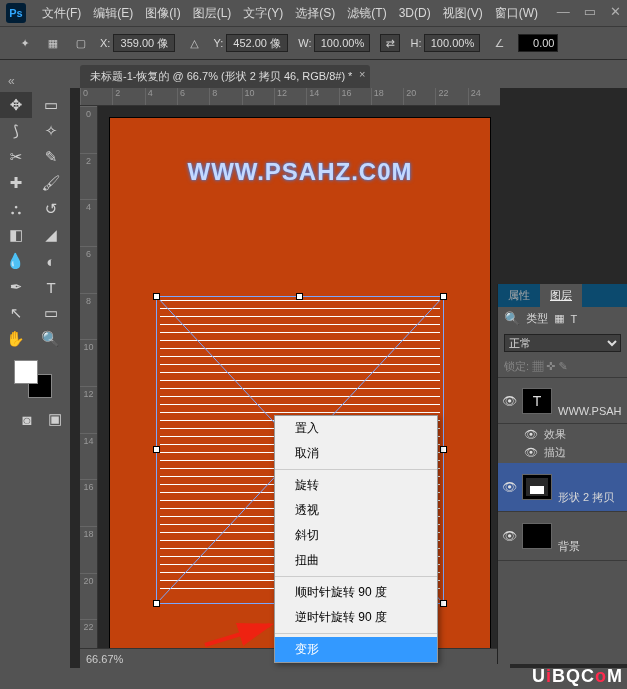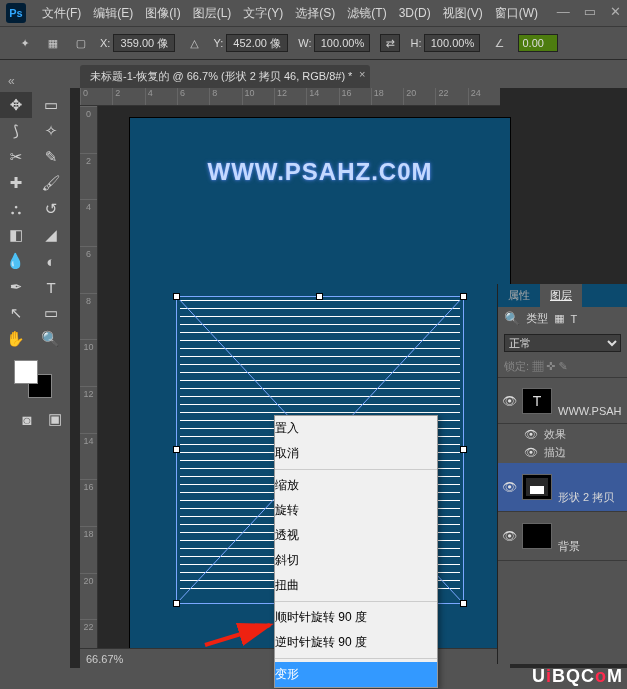--- a/index.html
+++ b/index.html
@@ -92,23 +92,23 @@
     display:flex; font-size:9px; color:#999;
   }
   .ruler-h span { flex:1; border-left:1px solid #666; padding-left:2px; }
   .ruler-v {
     position:absolute; left:0; top:18px; width:18px; height:560px;
     background:#535353; border-right:1px solid #333;
     display:flex; flex-direction:column; font-size:9px; color:#999;
   }
   .ruler-v span { flex:1; border-top:1px solid #666; padding-top:2px; text-align:center;}
   .canvas {
-    position:absolute; left:50px; top:30px;
+    position:absolute; left:30px; top:30px;
     width: 380px; height: 540px;
-    background:#0c4a6e;
+    background:#c2410c;
     box-shadow: 0 0 0 1px #000;
     overflow:hidden;
   }
   .watermark {
     position:absolute; top:40px; left:0; width:100%;
     text-align:center;
     font-family: Arial Black, sans-serif;
     font-weight:900; font-size:24px;
     color:#c4d9ff;
     text-shadow: 0 0 2px #4a7ad8, 0 0 4px #4a7ad8;
@@ -134,21 +134,21 @@
   .h-bl{left:-4px;bottom:-4px}.h-bm{left:50%;bottom:-4px;margin-left:-4px}.h-br{right:-4px;bottom:-4px}
 
   .ctx-menu {
     position:absolute; left: 274px; top: 415px;
     width: 164px;
     background:#f0f0f0; border:1px solid #999;
     box-shadow: 2px 2px 6px rgba(0,0,0,.4);
     z-index: 50;
     color:#000; font-size:12px;
   }
-  .ctx-item { padding: 4px 0; }
+  .ctx-item { padding: 4px 20px; }
   .ctx-item.hl { background:#3399ff; color:#fff; }
   .ctx-sep { height:1px; background:#ccc; margin:3px 0;}
 
   .arrow {
     position:absolute; left: 200px; top: 620px;
     width:80px; height:30px; z-index:60;
   }
 
   .panels {
     position:absolute; right:0; top: 196px;
@@ -224,21 +224,21 @@
   <div class="opt-field">
     <span>W:</span>
     <input value="100.00%" style="">
   </div>
   <div class="link-btn">⇄</div>
   <div class="opt-field">
     <span>H:</span>
     <input value="100.00%" style="">
   </div>
   <div class="opt-icon">∠</div>
-  <input style="width: 40px; height: 18px; background: #4d7c0f; border: 1px solid rgb(34, 34, 34); color: rgb(221, 221, 221); font-size: 11px; padding: 0px 3px;" value="0.00">
+  <input style="width: 40px; height: 18px; background: #000000; border: 1px solid rgb(34, 34, 34); color: rgb(221, 221, 221); font-size: 11px; padding: 0px 3px; text-align: right;" value="0.00">
 </div>
 
 <div class="tabbar">
   <span class="pin">«</span>
   <div class="doc-tab">
     <span>未标题-1-恢复的 @ 66.7% (形状 2 拷贝 46, RGB/8#) *</span>
     <span class="x">×</span>
   </div>
 </div>
 
@@ -422,21 +422,20 @@
       <div class="thumb"></div>
       <div class="layer-name">背景</div>
     </div>
   </div>
 </div>
 
 <div class="ctx-menu">
   <div class="ctx-item">置入</div>
   <div class="ctx-item">取消</div>
   <div class="ctx-sep"></div>
-  <div class="ctx-item">缩放</div>
   <div class="ctx-item">旋转</div>
   <div class="ctx-item">透视</div>
   <div class="ctx-item">斜切</div>
   <div class="ctx-item">扭曲</div>
   <div class="ctx-sep"></div>
   <div class="ctx-item">顺时针旋转 90 度</div>
   <div class="ctx-item">逆时针旋转 90 度</div>
   <div class="ctx-sep"></div>
   <div class="ctx-item hl">变形</div>
 

